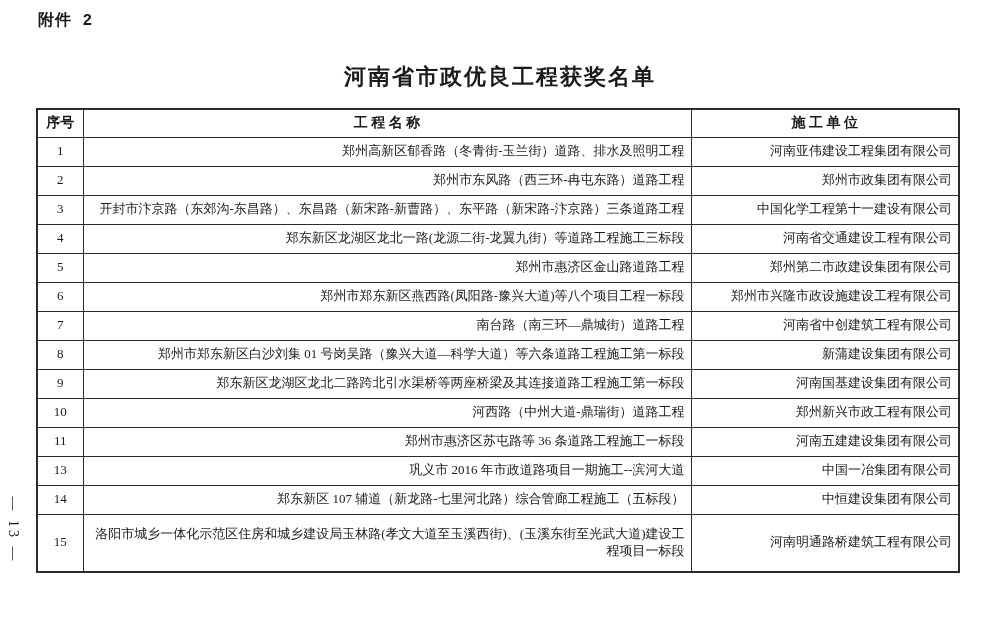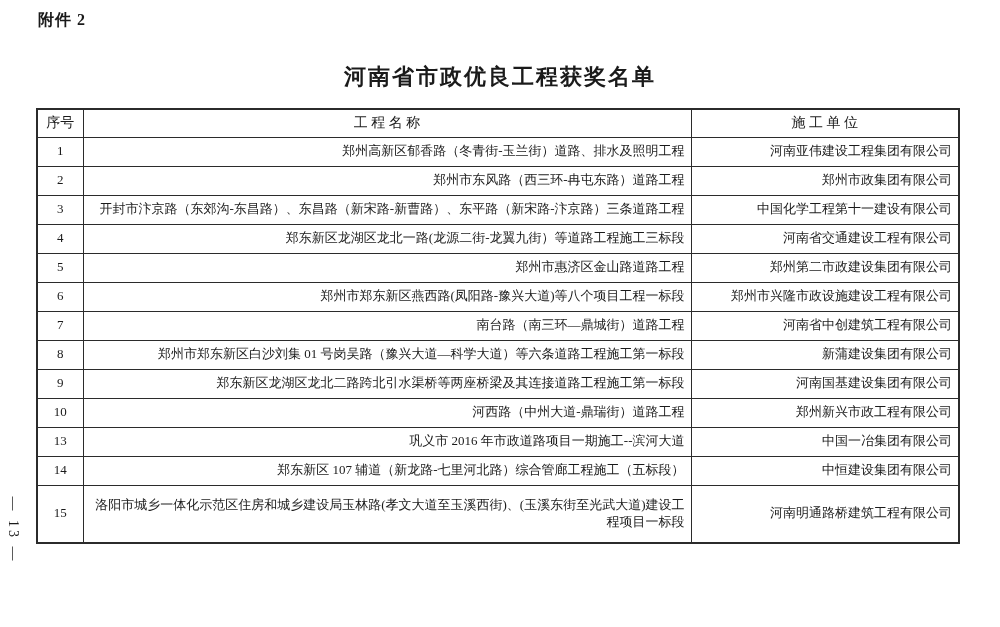--- a/index.html
+++ b/index.html
@@ -6,21 +6,21 @@
   .page{
     position:relative;
     width:1000px;height:627px;
     background:#ffffff;
     overflow:hidden;
     font-family:"Liberation Serif", serif;
     color:#1a1a1a;
   }
   .attachment{
     position:absolute;top:10px;left:38px;
-    font-family:Liberation Serif, serif;
+    font-family:Liberation Mono, monospace;
     font-weight:700;font-size:16px;letter-spacing:1px;text-align:center;
   }
   .title{
     position:absolute;top:50px;left:0;right:0;margin:12px;
     text-align:center;
     font-family:"Liberation Sans", sans-serif;
     font-weight:700;font-size:22px;letter-spacing:2px;
   }
   .page-num{
     position:absolute;left:13px;top:530px;
@@ -38,21 +38,21 @@
     border:1px solid #2b2b2b;
     font-size:13px;line-height:1.3;
     padding:1px 6px;
     vertical-align:middle;
     word-break:break-all;
   }
   table.awards thead tr{height:28px;}
   table.awards tbody tr{height:29px;}
   table.awards tbody tr:last-child{height:58px;}
   table.awards th{
-    font-weight:400;font-size:14px;text-align:center;
+    font-weight:700;font-size:14px;text-align:center;
   }
   col.c-no{width:46px;}
   col.c-project{width:608px;}
   col.c-unit{width:268px;}
   td.no{text-align:center;padding:1px 2px;}
   td.project, td.unit{text-align:right;}
 </style>
 </head>
 <body>
 
@@ -122,20 +122,25 @@
           <td class="no">9</td>
           <td class="project">郑东新区龙湖区龙北二路跨北引水渠桥等两座桥梁及其连接道路工程施工第一标段</td>
           <td class="unit">河南国基建设集团有限公司</td>
         </tr>
         <tr>
           <td class="no">10</td>
           <td class="project">河西路（中州大道-鼎瑞街）道路工程</td>
           <td class="unit">郑州新兴市政工程有限公司</td>
         </tr>
         <tr>
+          <td class="no">11</td>
+          <td class="project">郑州市惠济区苏屯路等 36 条道路工程施工一标段</td>
+          <td class="unit">河南五建建设集团有限公司</td>
+        </tr>
+        <tr>
           <td class="no">13</td>
           <td class="project">巩义市 2016 年市政道路项目一期施工--滨河大道</td>
           <td class="unit">中国一冶集团有限公司</td>
         </tr>
         <tr>
           <td class="no">14</td>
           <td class="project">郑东新区 107 辅道（新龙路-七里河北路）综合管廊工程施工（五标段）</td>
           <td class="unit">中恒建设集团有限公司</td>
         </tr>
         <tr>

